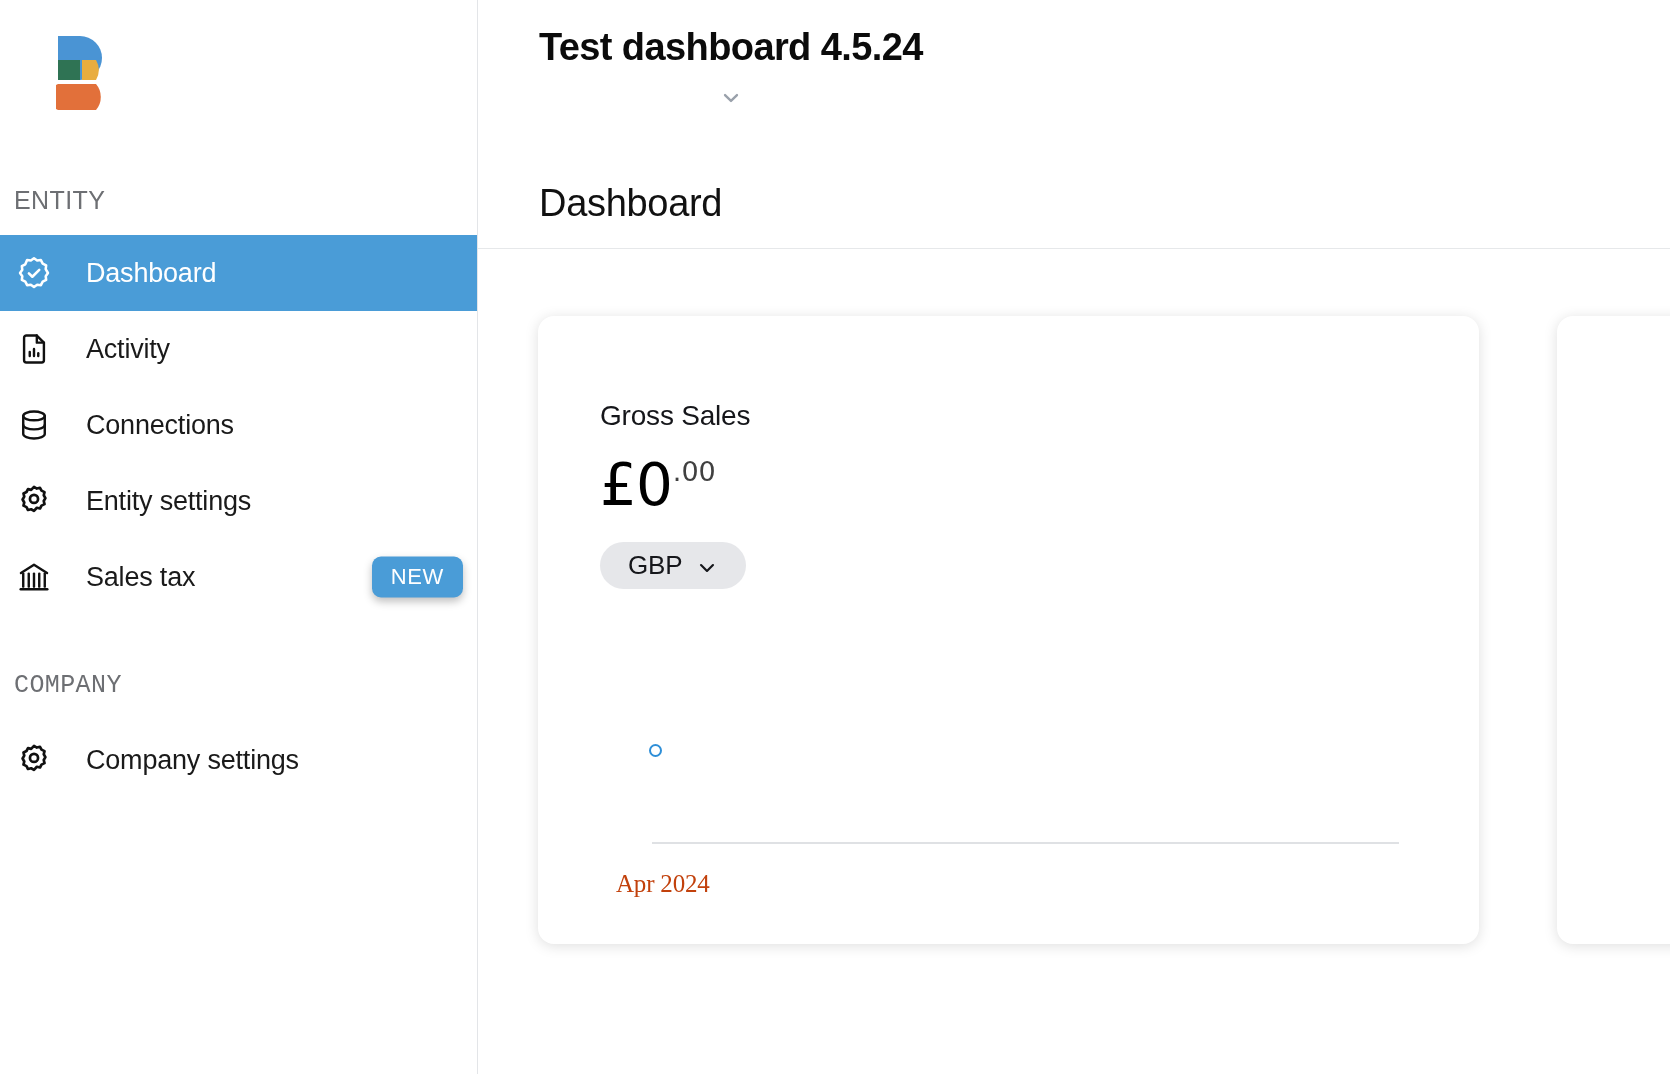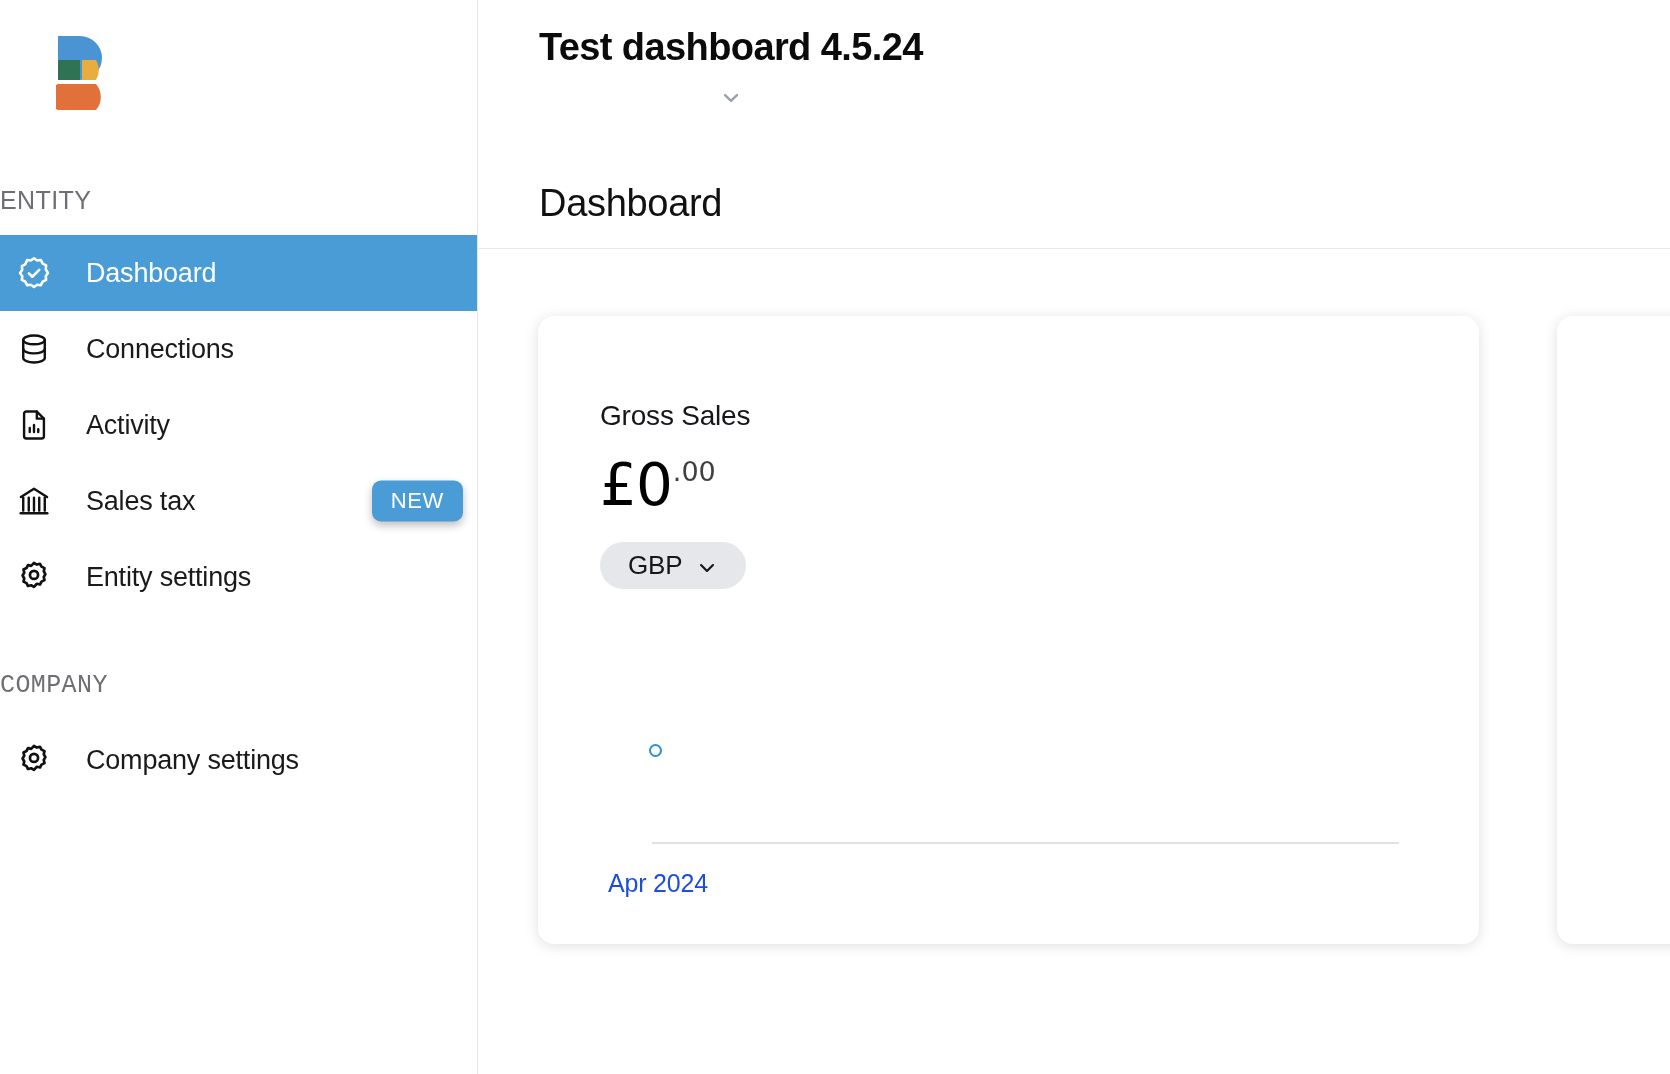--- a/index.html
+++ b/index.html
@@ -54,20 +54,21 @@
     font-size: 17px;
     vertical-align: super;
     font-weight: 400;
     letter-spacing: 0;
   }
 
   .section-label {
     font-size: 25px;
     color: #6d6f73;
     letter-spacing: 0.4px;
+    padding-left: 14px;
     margin-top: 66px;
     margin-bottom: 20px;
     font-weight: 400;
   }
   .section-label.company { margin-top: 56px; margin-bottom: 22px; font-family: Liberation Mono, monospace; }
 
   .nav-item {
     display: flex;
     align-items: center;
     height: 76px;
@@ -248,25 +249,26 @@
     left: 49px;
     top: 128px;
     width: 13px;
     height: 13px;
     border: 2px solid #2e8fd8;
     border-radius: 50%;
     background: transparent;
   }
   .chart-xlabel {
     position: absolute;
-    left: 8px;
+    left: 16px;
     bottom: 0;
     font-size: 25px;
-    color: #1d4ed8;
+    color: #c2410c;
     letter-spacing: -0.2px;
+    font-family: Liberation Serif, serif;
   }
 </style>
 </head>
 <body>
 
 <div class="app">
 
   <aside class="sidebar">
 
     <div class="logo-row">
@@ -288,65 +290,65 @@
           <path d="M12 2.2l2.1 1.5 2.5-.3 1.2 2.3 2.3 1.2-.3 2.5L21.3 12l-1.5 2.1.3 2.5-2.3 1.2-1.2 2.3-2.5-.3L12 21.3l-2.1-1.5-2.5.3-1.2-2.3-2.3-1.2.3-2.5L2.7 12l1.5-2.1-.3-2.5 2.3-1.2L7.4 3.4l2.5.3z"></path>
           <path d="M8.6 12.2l2.3 2.3 4.6-4.6"></path>
         </svg>
       </span>
       <span class="nav-label">Dashboard</span>
     </div>
 
     <div class="nav-item">
       <span class="nav-icon">
         <svg width="34" height="34" viewBox="0 0 24 24" fill="none" stroke="currentColor" stroke-width="1.7" stroke-linecap="round" stroke-linejoin="round">
-          <ellipse cx="12" cy="5.6" rx="7.6" ry="3.1"></ellipse>
-          <path d="M4.4 5.6v12.8c0 1.7 3.4 3.1 7.6 3.1s7.6-1.4 7.6-3.1V5.6"></path>
-          <path d="M4.4 12c0 1.7 3.4 3.1 7.6 3.1s7.6-1.4 7.6-3.1"></path>
-        </svg>
-      </span>
-      <span class="nav-label">Connections</span>
-    </div>
-
-    <div class="nav-item">
-      <span class="nav-icon">
-        <svg width="34" height="34" viewBox="0 0 24 24" fill="none" stroke="currentColor" stroke-width="1.7" stroke-linecap="round" stroke-linejoin="round">
           <path d="M14 2.5H6.6A1.6 1.6 0 0 0 5 4.1v15.8a1.6 1.6 0 0 0 1.6 1.6h10.8a1.6 1.6 0 0 0 1.6-1.6V7.5z"></path>
           <path d="M14 2.5V7.5h5"></path>
           <path d="M9 17v-3"></path>
             <path d="M12 17v-5"></path>
             <path d="M15 17v-2"></path>
         </svg>
       </span>
       <span class="nav-label">Activity</span>
+    </div>
+
+    <div class="nav-item">
+      <span class="nav-icon">
+        <svg width="34" height="34" viewBox="0 0 24 24" fill="none" stroke="currentColor" stroke-width="1.7" stroke-linecap="round" stroke-linejoin="round">
+          <ellipse cx="12" cy="5.6" rx="7.6" ry="3.1"></ellipse>
+          <path d="M4.4 5.6v12.8c0 1.7 3.4 3.1 7.6 3.1s7.6-1.4 7.6-3.1V5.6"></path>
+          <path d="M4.4 12c0 1.7 3.4 3.1 7.6 3.1s7.6-1.4 7.6-3.1"></path>
+        </svg>
+      </span>
+      <span class="nav-label">Connections</span>
+    </div>
+
+    <div class="nav-item">
+      <span class="nav-icon">
+        <svg width="36" height="36" viewBox="0 0 24 24" fill="none" stroke="currentColor" stroke-width="1.8" stroke-linecap="round" stroke-linejoin="round">
+          <path d="M12 2.6l1.9 1.1 2.1-.5 1 1.9 2 1-.5 2.1 1.1 1.9-1.1 1.9.5 2.1-2 1-1 1.9-2.1-.5L12 18.6l-1.9-1.1-2.1.5-1-1.9-2-1 .5-2.1L4.4 11l1.1-1.9-.5-2.1 2-1 1-1.9 2.1.5z"></path>
+          <circle cx="12" cy="10.6" r="2.7"></circle>
+        </svg>
+      </span>
+      <span class="nav-label">Entity settings</span>
     </div>
 
     <div class="nav-item">
       <span class="nav-icon">
         <svg width="34" height="34" viewBox="0 0 24 24" fill="none" stroke="currentColor" stroke-width="1.7" stroke-linecap="round" stroke-linejoin="round">
           <path d="M2.8 9.2L12 3.4l9.2 5.8"></path>
           <path d="M4.4 9.6v9.2"></path>
             <path d="M8.3 9.6v9.2"></path>
             <path d="M12 9.6v9.2"></path>
             <path d="M15.7 9.6v9.2"></path>
             <path d="M19.6 9.6v9.2"></path>
           <path d="M2.6 20.6h18.8"></path>
         </svg>
       </span>
       <span class="nav-label">Sales tax</span>
       <span class="badge-new">NEW</span>
-    </div>
-
-    <div class="nav-item">
-      <span class="nav-icon">
-        <svg width="36" height="36" viewBox="0 0 24 24" fill="none" stroke="currentColor" stroke-width="1.8" stroke-linecap="round" stroke-linejoin="round">
-          <path d="M12 2.6l1.9 1.1 2.1-.5 1 1.9 2 1-.5 2.1 1.1 1.9-1.1 1.9.5 2.1-2 1-1 1.9-2.1-.5L12 18.6l-1.9-1.1-2.1.5-1-1.9-2-1 .5-2.1L4.4 11l1.1-1.9-.5-2.1 2-1 1-1.9 2.1.5z"></path>
-          <circle cx="12" cy="10.6" r="2.7"></circle>
-        </svg>
-      </span>
-      <span class="nav-label">Entity settings</span>
     </div>
 
     <div class="section-label company">COMPANY</div>
 
     <div class="nav-item">
       <span class="nav-icon">
         <svg width="36" height="36" viewBox="0 0 24 24" fill="none" stroke="currentColor" stroke-width="1.8" stroke-linecap="round" stroke-linejoin="round">
           <path d="M12 2.6l1.9 1.1 2.1-.5 1 1.9 2 1-.5 2.1 1.1 1.9-1.1 1.9.5 2.1-2 1-1 1.9-2.1-.5L12 18.6l-1.9-1.1-2.1.5-1-1.9-2-1 .5-2.1L4.4 11l1.1-1.9-.5-2.1 2-1 1-1.9 2.1.5z"></path>
           <circle cx="12" cy="10.6" r="2.7"></circle>
         </svg>

